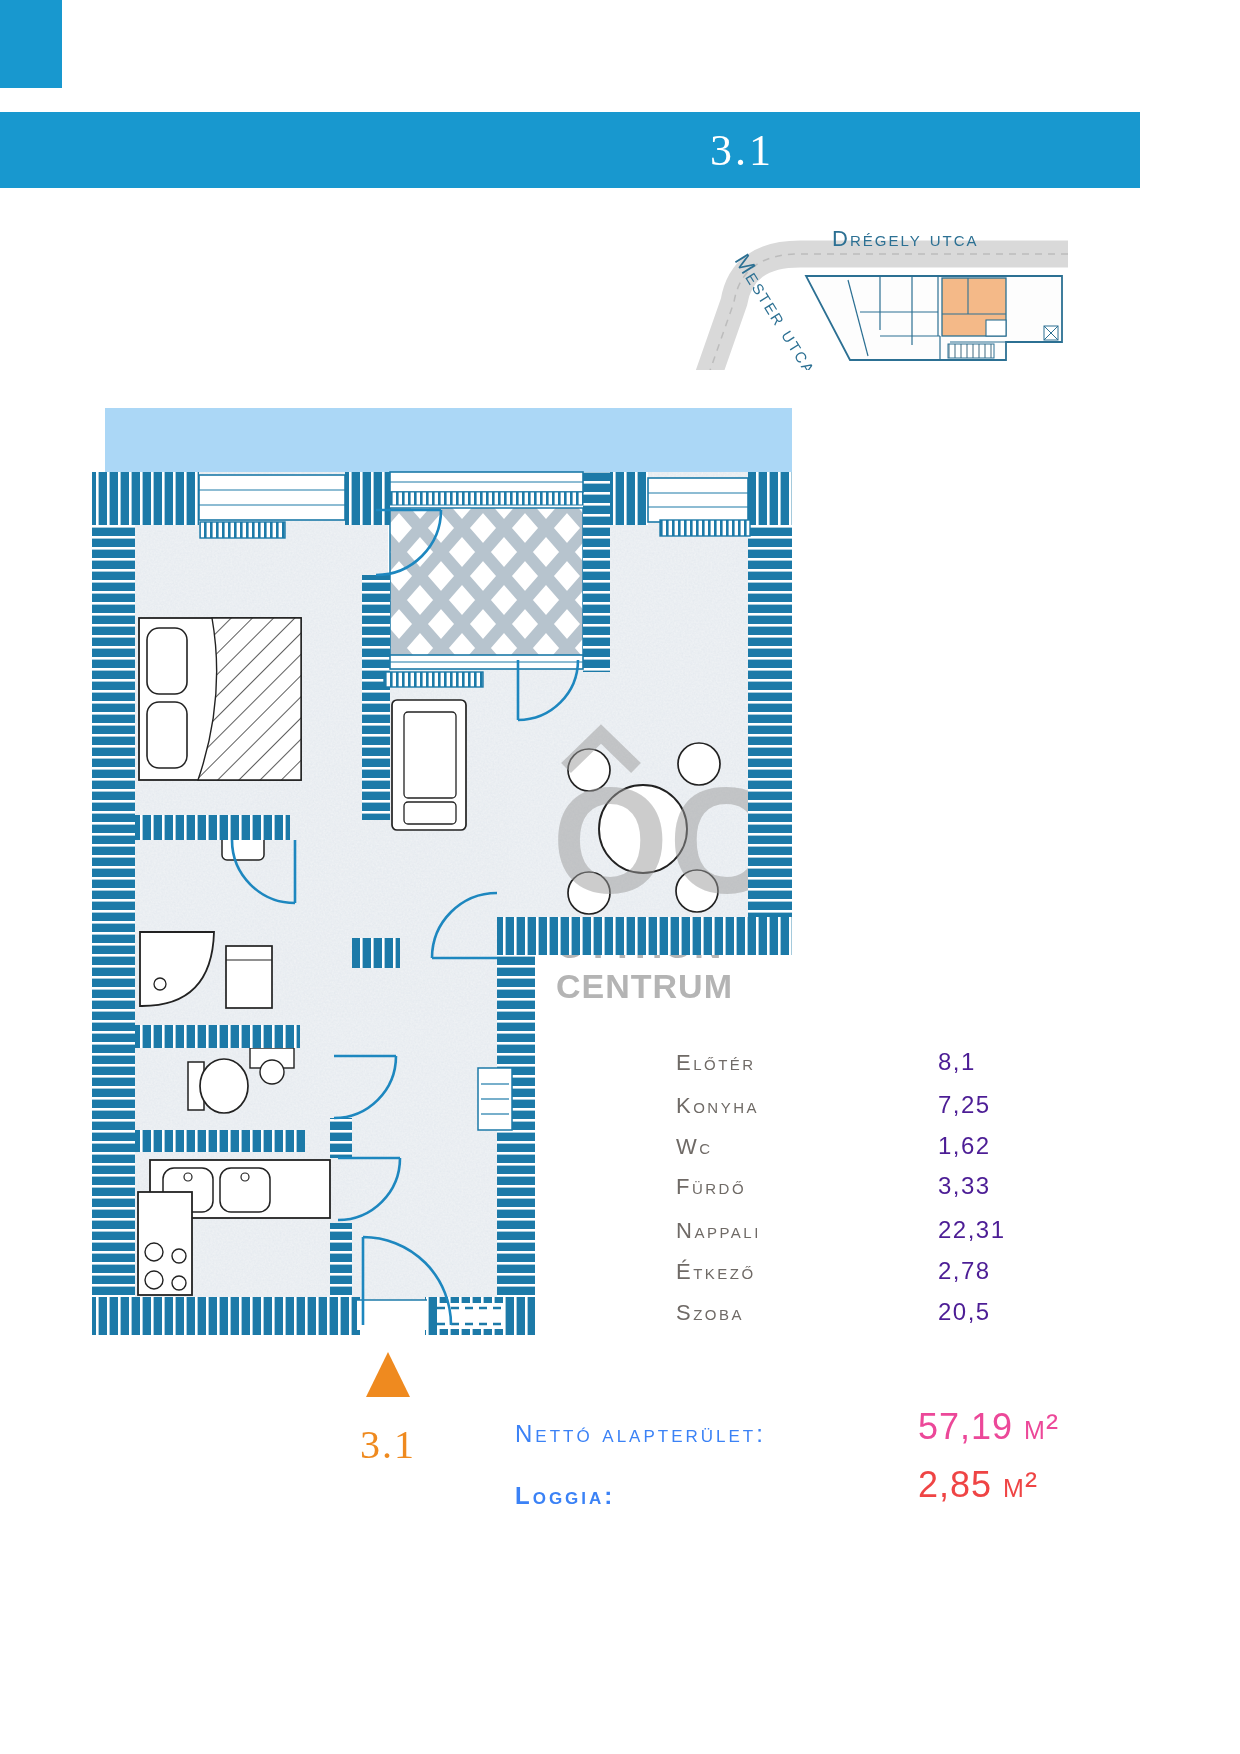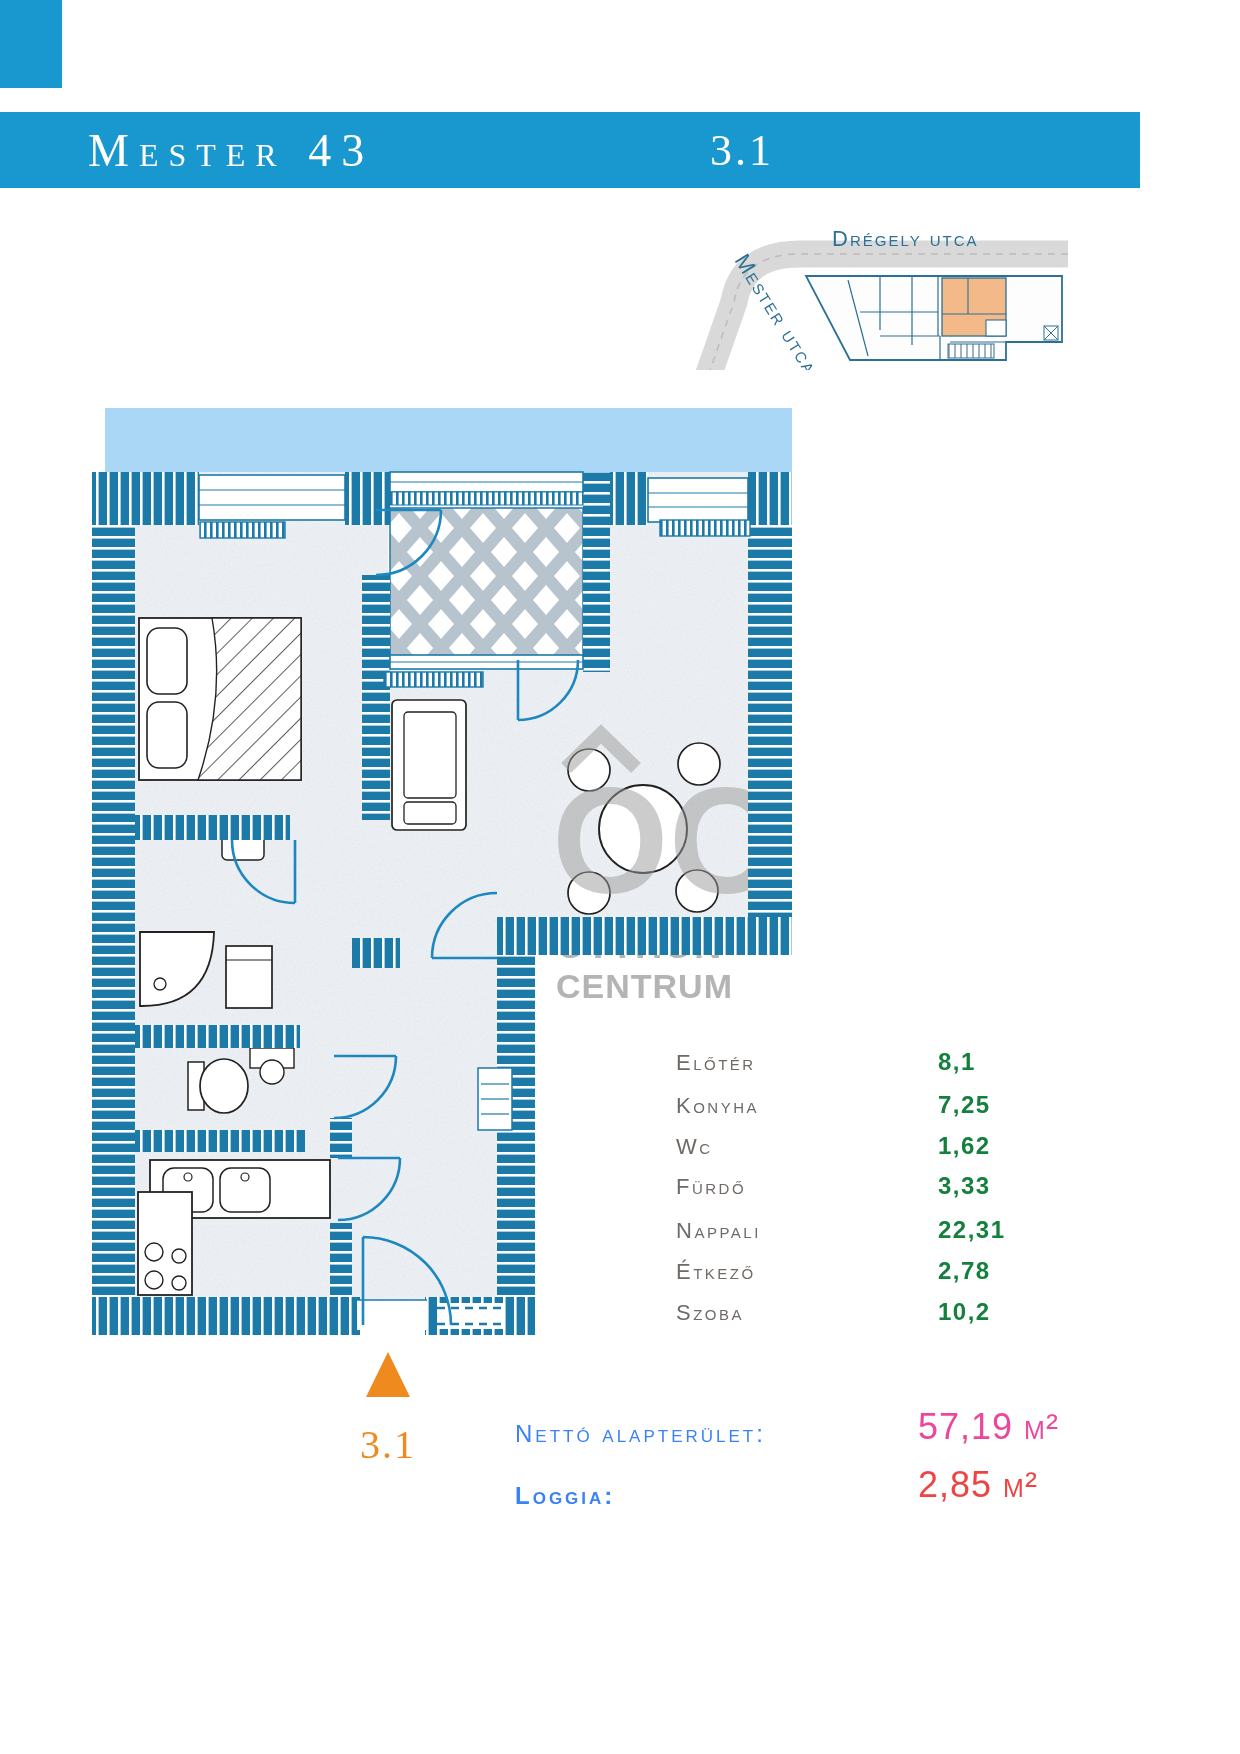--- a/index.html
+++ b/index.html
@@ -17,39 +17,38 @@
   .room-row{position:absolute;left:0;white-space:nowrap;}
   .room-row:nth-of-type(1){top:0px}
   .room-row:nth-of-type(2){top:43px}
   .room-row:nth-of-type(3){top:84px}
   .room-row:nth-of-type(4){top:124px}
   .room-row:nth-of-type(5){top:168px}
   .room-row:nth-of-type(6){top:209px}
   .room-row:nth-of-type(7){top:250px}
   .room-name{display:inline-block;width:262px;font-variant:small-caps;font-size:22px;
         letter-spacing:2.5px;color:#6f6a66;margin-left:30px;}
-  .room-area{display:inline-block;font-size:24px;letter-spacing:1.5px;color:#15803d;font-weight:bold;}
+  .room-area{display:inline-block;font-size:24px;letter-spacing:1.5px;color:#4c1d95;}
   .totals-label{position:absolute;font-variant:small-caps;font-size:24px;letter-spacing:3px;
         color:#3b82f6;white-space:nowrap;}
   .totals-value{position:absolute;font-variant:small-caps;font-size:36px;letter-spacing:1px;
         white-space:nowrap;}
   .net-label{left:515px;top:1420px;}
   .net-value{left:918px;top:1406px;color:#ec4899;text-align:center;}
   .loggia-label{left:515px;top:1482px;font-weight:bold;}
   .loggia-value{left:918px;top:1464px;color:#ef4444;}
 </style>
 </head>
 <body>
 
 <div class="page">
 
   <div class="corner-block"></div>
 
   <div class="header-bar">
-    <div class="header-title">Mester 43</div>
     <div class="header-unit">3.1</div>
   </div>
 
   <svg class="plan-svg" width="1240" height="1754" viewBox="0 0 1240 1754">
     <defs>
       <pattern id="wallH" width="10" height="11" patternUnits="userSpaceOnUse">
         <rect width="10" height="11" fill="#1c7aa8"></rect>
           <rect y="8" width="10" height="2.6" fill="#ffffff"></rect>
       </pattern>
       <pattern id="wallV" width="11" height="10" patternUnits="userSpaceOnUse">
@@ -272,21 +271,21 @@
     <div class="room-row">
       <span class="room-name">Fürdő</span><span class="room-area">3,33</span>
     </div>
     <div class="room-row">
       <span class="room-name">Nappali</span><span class="room-area">22,31</span>
     </div>
     <div class="room-row">
       <span class="room-name">Étkező</span><span class="room-area">2,78</span>
     </div>
     <div class="room-row">
-      <span class="room-name">Szoba</span><span class="room-area">10,2</span>
+      <span class="room-name">Szoba</span><span class="room-area">20,5</span>
     </div>
   </div>
 
   <div class="totals-label net-label">Nettó alapterület:</div>
   <div class="totals-value net-value">57,19 m²</div>
   <div class="totals-label loggia-label">Loggia:</div>
   <div class="totals-value loggia-value">2,85 m²</div>
 
 </div>
 

